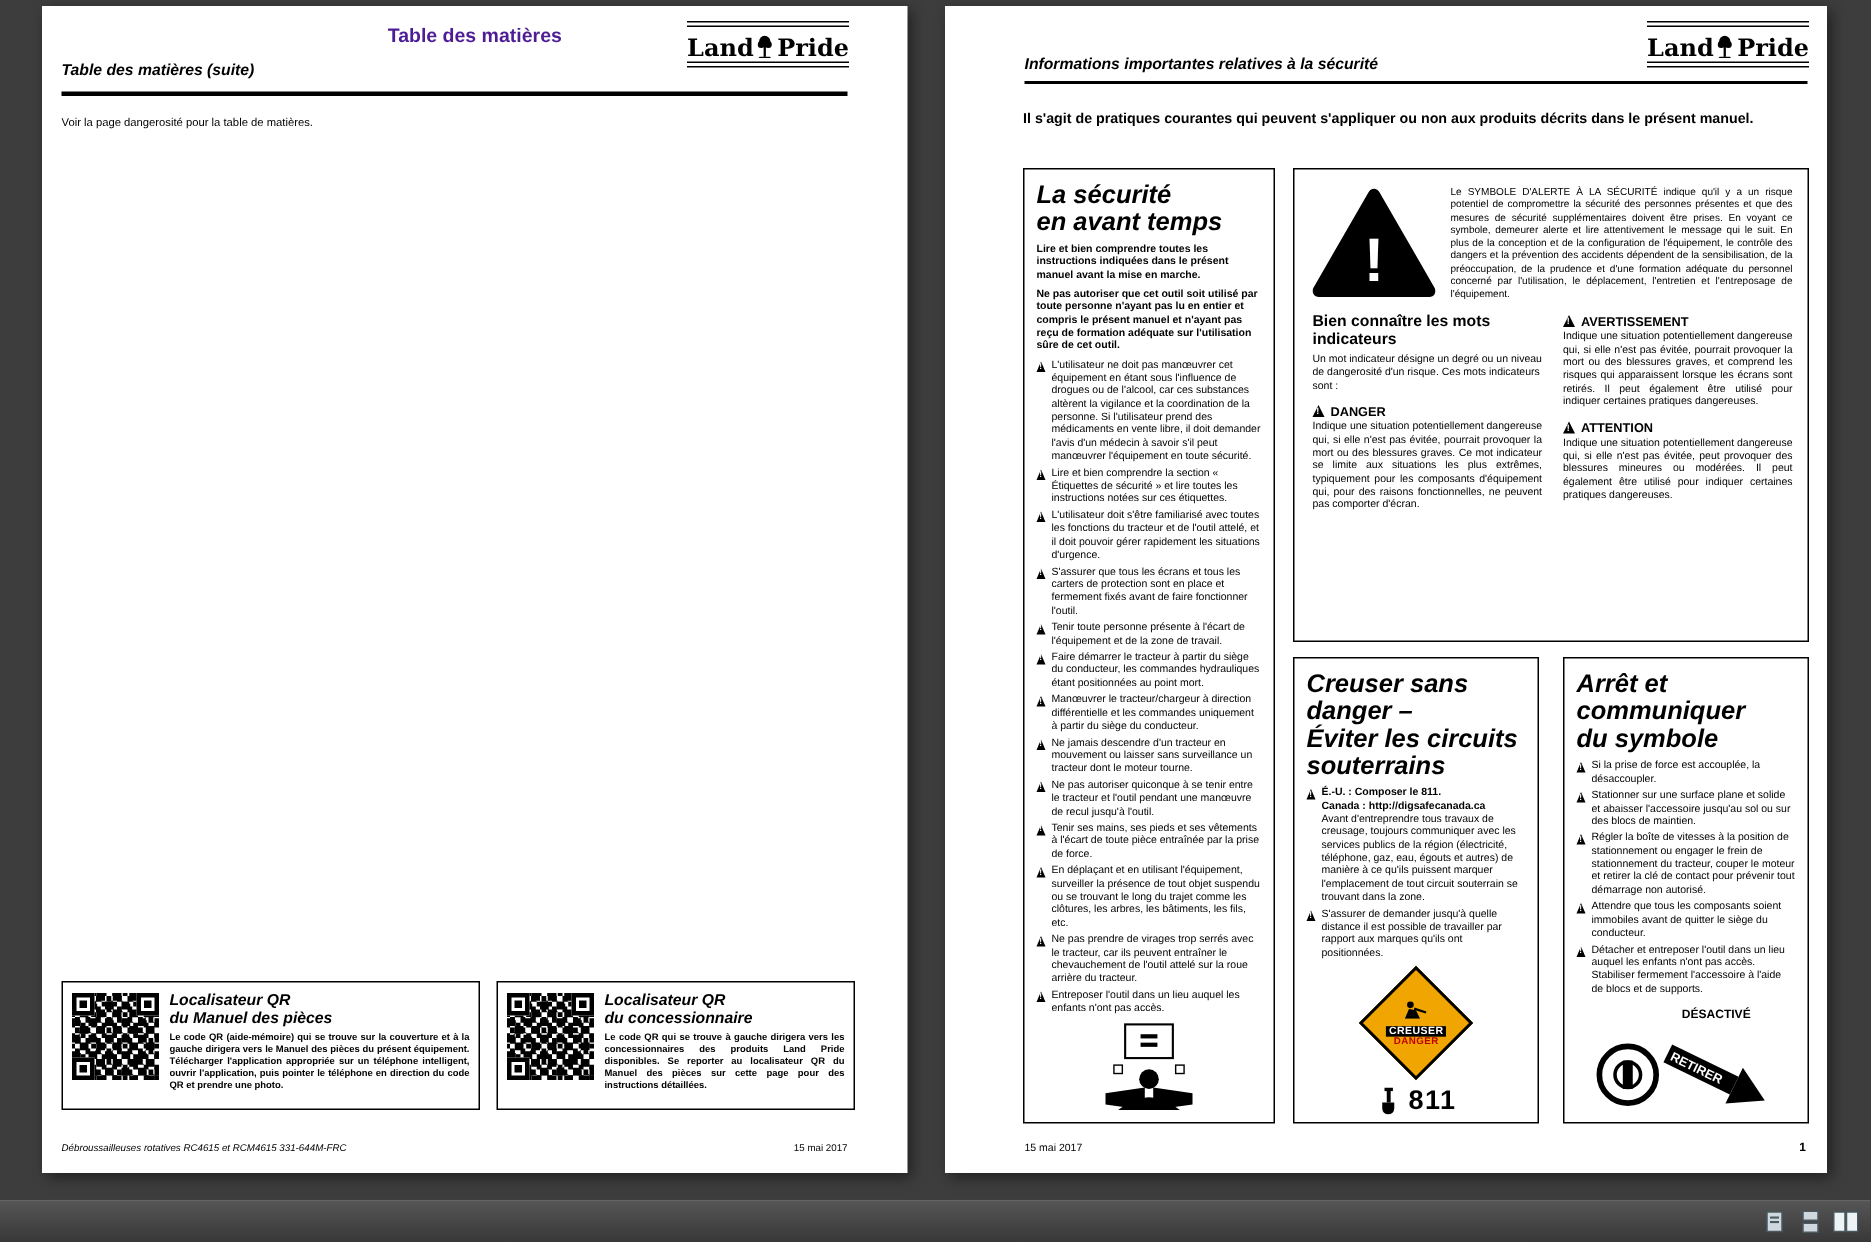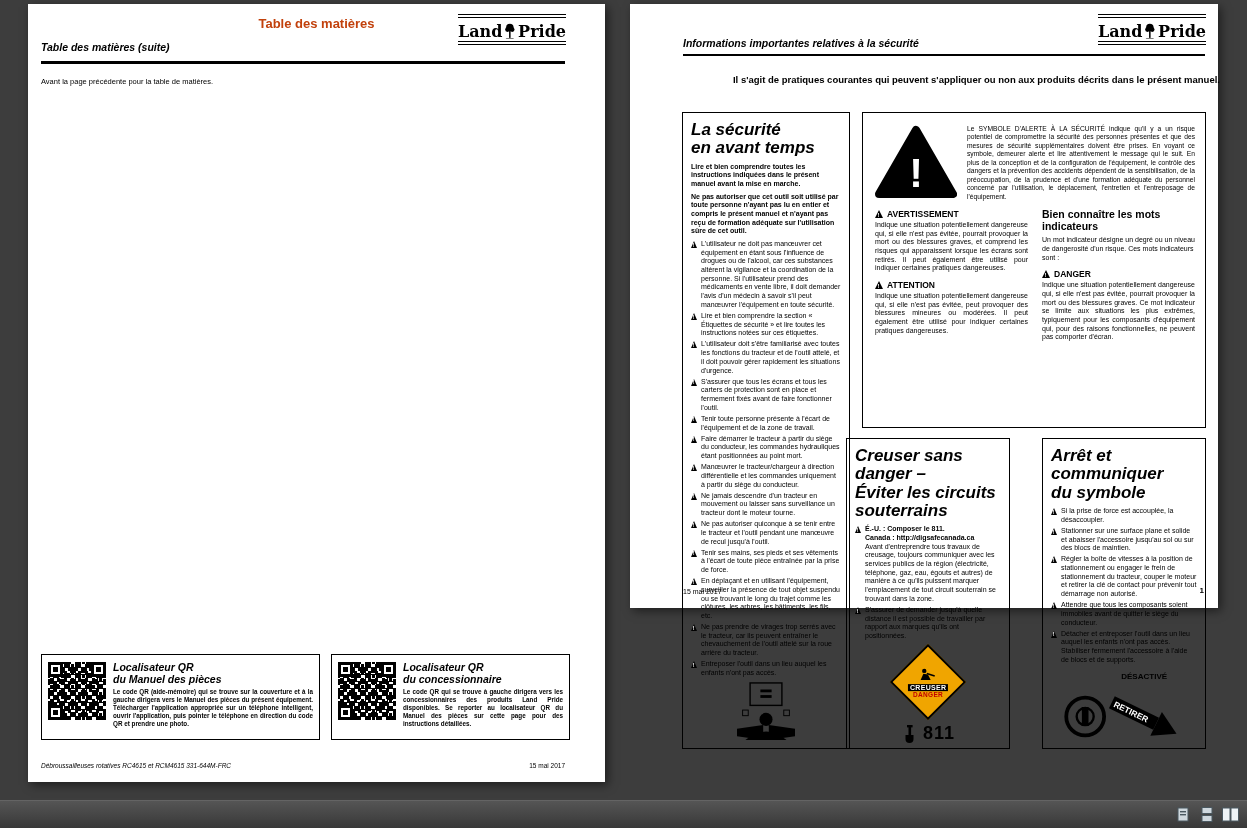--- a/index.html
+++ b/index.html
@@ -1,63 +1,63 @@
 <!DOCTYPE html>
 <html><head>
 <meta charset="utf-8">
 <style>
   html,body{margin:0;padding:0;}
   body{width:1247px;height:828px;background:#3d3d3d;position:relative;overflow:hidden;
        font-family:"Liberation Sans",sans-serif;color:#000;}
   .abs{position:absolute;}
   .page{position:absolute;top:4px;background:#fff;box-shadow:3px 3px 9px rgba(0,0,0,.5);}
   #left-page{left:28px;width:577px;height:778px;}
-  #right-page{left:630px;width:588px;height:604px;}
+  #right-page{left:630px;width:588px;height:778px;}
   .bi{font-weight:bold;font-style:italic;}
   .b{font-weight:bold;}
   .t7{font-size:7px;line-height:1.24;}
   .t67{font-size:6.7px;line-height:1.26;}
   .t63{font-size:6.3px;line-height:1.28;}
   .just{text-align:justify;}
 
   
   .logo{position:absolute;width:108px;text-align:left;}
   .logo .lrule{height:2px;border-top:1.2px solid #000;border-bottom:1.2px solid #000;}
   .logo .word{display:flex;justify-content:center;align-items:flex-end;gap:3px;
               font-family:"DejaVu Serif",serif;font-weight:bold;font-size:16px;line-height:1;
               padding:2px 0 1px;}
   .logo .tree{margin-bottom:-2px;}
 
   
-  #lp-title{top:12px;left:0;right:0;text-align:center;color:#c2410c;font-size:13px;font-weight:bold;}
+  #lp-title{top:12px;left:0;right:0;text-align:center;color:#4c1d95;font-size:13px;font-weight:bold;}
   #lp-sub{top:37px;left:13px;font-size:10.5px;}
   #lp-rule{top:57px;left:13px;width:524px;height:3px;background:#000;}
   #lp-body{top:73px;left:13px;font-size:7.5px;}
   .qrbox{position:absolute;border:1.3px solid #000;box-sizing:border-box;display:flex;gap:7px;padding:7px 6px;align-items:flex-start;}
   #qr1{top:650px;left:13px;width:279px;height:86px;}
   #qr2{top:650px;left:303px;width:239px;height:86px;}
   .qr{width:58px;height:58px;flex:none;position:relative;
       background:
         conic-gradient(from 90deg,#000 25%,transparent 0 50%,#000 0 75%,transparent 0) 2px 2px/7px 7px,
         conic-gradient(#000 25%,#fff 0 50%,#000 0 75%,#fff 0) 0 0/11px 11px;}
   .qr .f{position:absolute;width:15px;height:15px;border:3px solid #000;box-sizing:border-box;
          background:linear-gradient(#000,#000) center/5px 5px no-repeat,#fff;}
   .f.tl{top:0;left:0}.f.tr{top:0;right:0}.f.bl{bottom:0;left:0}
   .qrtitle{font-size:10.5px;font-weight:bold;font-style:italic;line-height:1.12;margin-bottom:2.5px;}
   #lp-foot-l{bottom:13px;left:13px;font-size:6.5px;font-style:italic;}
   #lp-foot-r{bottom:13px;right:40px;font-size:6.5px;}
 
   
   #rp-head{top:33px;left:53px;font-size:10.5px;}
   #rp-rule{top:50px;left:53px;width:522px;height:2px;background:#000;}
-  #rp-intro{top:70px;left:66px;width:524px;font-size:9.5px;font-weight:bold;line-height:1.3;text-align:right;}
+  #rp-intro{top:70px;left:52px;width:524px;font-size:9.5px;font-weight:bold;line-height:1.3;}
   .sbox{position:absolute;border:1.3px solid #000;box-sizing:border-box;padding:8px;overflow:hidden;}
   #boxA{left:52px;top:108px;width:168px;height:637px;}
   #boxB{left:232px;top:108px;width:344px;height:316px;padding:0;}
-  #boxC{left:216px;top:434px;width:164px;height:311px;}
+  #boxC{left:232px;top:434px;width:164px;height:311px;}
   #boxD{left:412px;top:434px;width:164px;height:311px;}
   .btitle{font-size:17px;font-weight:bold;font-style:italic;line-height:1.08;margin-bottom:5px;}
   .lead{font-size:7px;font-weight:bold;line-height:1.24;margin-bottom:4px;}
   .bul{display:flex;margin-bottom:2.5px;}
   .tb{flex:none;position:relative;width:0;height:0;border-left:3.8px solid transparent;
       border-right:3.8px solid transparent;border-bottom:7px solid #000;margin:1px 4px 0 0;}
   .tb::after{content:"!";position:absolute;left:-1.2px;top:1.6px;font-size:5.5px;line-height:5.5px;
              color:#fff;font-weight:bold;}
   .tbh{border-left:4.4px solid transparent;border-right:4.4px solid transparent;border-bottom:8px solid #000;}
   .tbh::after{font-size:6px;line-height:6px;left:-1.5px;}
@@ -109,21 +109,21 @@
           <circle cx="10.4" cy="9" r="3.4" fill="#000"></circle>
             <rect x="5.9" y="8" width="2.2" height="13" fill="#000"></rect>
           <path d="M2 21 h10 l1 1 H1 Z" fill="#000"></path>
         </svg>
         <span>Pride</span>
       </div>
       <div class="lrule"></div>
     </div>
 
     <div class="abs" id="lp-rule"></div>
-    <div class="abs" id="lp-body">Avant la page précédente pour la table de matières.</div>
+    <div class="abs" id="lp-body">Voir la page dangerosité pour la table de matières.</div>
 
     <div class="qrbox" id="qr1">
       <div class="qr">
         <div class="f tl"></div>
         <div class="f tr"></div>
         <div class="f bl"></div>
       </div>
       <div>
         <div class="qrtitle">
           <div>Localisateur QR</div>
@@ -255,39 +255,39 @@
         <svg width="82" height="74" viewBox="0 0 100 90" style="flex:none">
           <path d="M50 6 L95 84 L5 84 Z" fill="#000" stroke="#000" stroke-width="10" stroke-linejoin="round"></path>
           <text x="50" y="76" font-size="50" font-weight="bold" fill="#fff" text-anchor="middle" font-family="Liberation Sans, sans-serif">!</text>
         </svg>
         <div style="flex:1">
           <div class="t67 just">Le SYMBOLE D'ALERTE À LA SÉCURITÉ indique qu'il y a un risque potentiel de compromettre la sécurité des personnes présentes et que des mesures de sécurité supplémentaires doivent être prises. En voyant ce symbole, demeurer alerte et lire attentivement le message qui le suit. En plus de la conception et de la configuration de l'équipement, le contrôle des dangers et la prévention des accidents dépendent de la sensibilisation, de la préoccupation, de la prudence et d'une formation adéquate du personnel concerné par l'utilisation, le déplacement, l'entretien et l'entreposage de l'équipement.</div>
         </div>
       </div>
       <div class="bb-cols">
         <div class="col">
+          <div class="wtitle">Bien connaître les mots indicateurs</div>
+          <div class="t7">Un mot indicateur désigne un degré ou un niveau de dangerosité d'un risque. Ces mots indicateurs sont :</div>
+          <div class="ahead">
+              <span class="tb tbh"></span>
+              <span>DANGER</span>
+            </div>
+          <div class="t7 just">Indique une situation potentiellement dangereuse qui, si elle n'est pas évitée, pourrait provoquer la mort ou des blessures graves. Ce mot indicateur se limite aux situations les plus extrêmes, typiquement pour les composants d'équipement qui, pour des raisons fonctionnelles, ne peuvent pas comporter d'écran.</div>
+        </div>
+        <div class="col">
           <div class="ahead" style="margin-top:0;">
               <span class="tb tbh"></span>
               <span>AVERTISSEMENT</span>
             </div>
           <div class="t7 just">Indique une situation potentiellement dangereuse qui, si elle n'est pas évitée, pourrait provoquer la mort ou des blessures graves, et comprend les risques qui apparaissent lorsque les écrans sont retirés. Il peut également être utilisé pour indiquer certaines pratiques dangereuses.</div>
           <div class="ahead">
               <span class="tb tbh"></span>
               <span>ATTENTION</span>
             </div>
           <div class="t7 just">Indique une situation potentiellement dangereuse qui, si elle n'est pas évitée, peut provoquer des blessures mineures ou modérées. Il peut également être utilisé pour indiquer certaines pratiques dangereuses.</div>
-        </div>
-        <div class="col">
-          <div class="wtitle">Bien connaître les mots indicateurs</div>
-          <div class="t7">Un mot indicateur désigne un degré ou un niveau de dangerosité d'un risque. Ces mots indicateurs sont :</div>
-          <div class="ahead">
-              <span class="tb tbh"></span>
-              <span>DANGER</span>
-            </div>
-          <div class="t7 just">Indique une situation potentiellement dangereuse qui, si elle n'est pas évitée, pourrait provoquer la mort ou des blessures graves. Ce mot indicateur se limite aux situations les plus extrêmes, typiquement pour les composants d'équipement qui, pour des raisons fonctionnelles, ne peuvent pas comporter d'écran.</div>
         </div>
       </div>
     </div>
 
     <div class="sbox" id="boxC">
       <div class="btitle">
         <div>Creuser sans danger –</div>
         <div>Éviter les circuits</div>
         <div>souterrains</div>
       </div>

